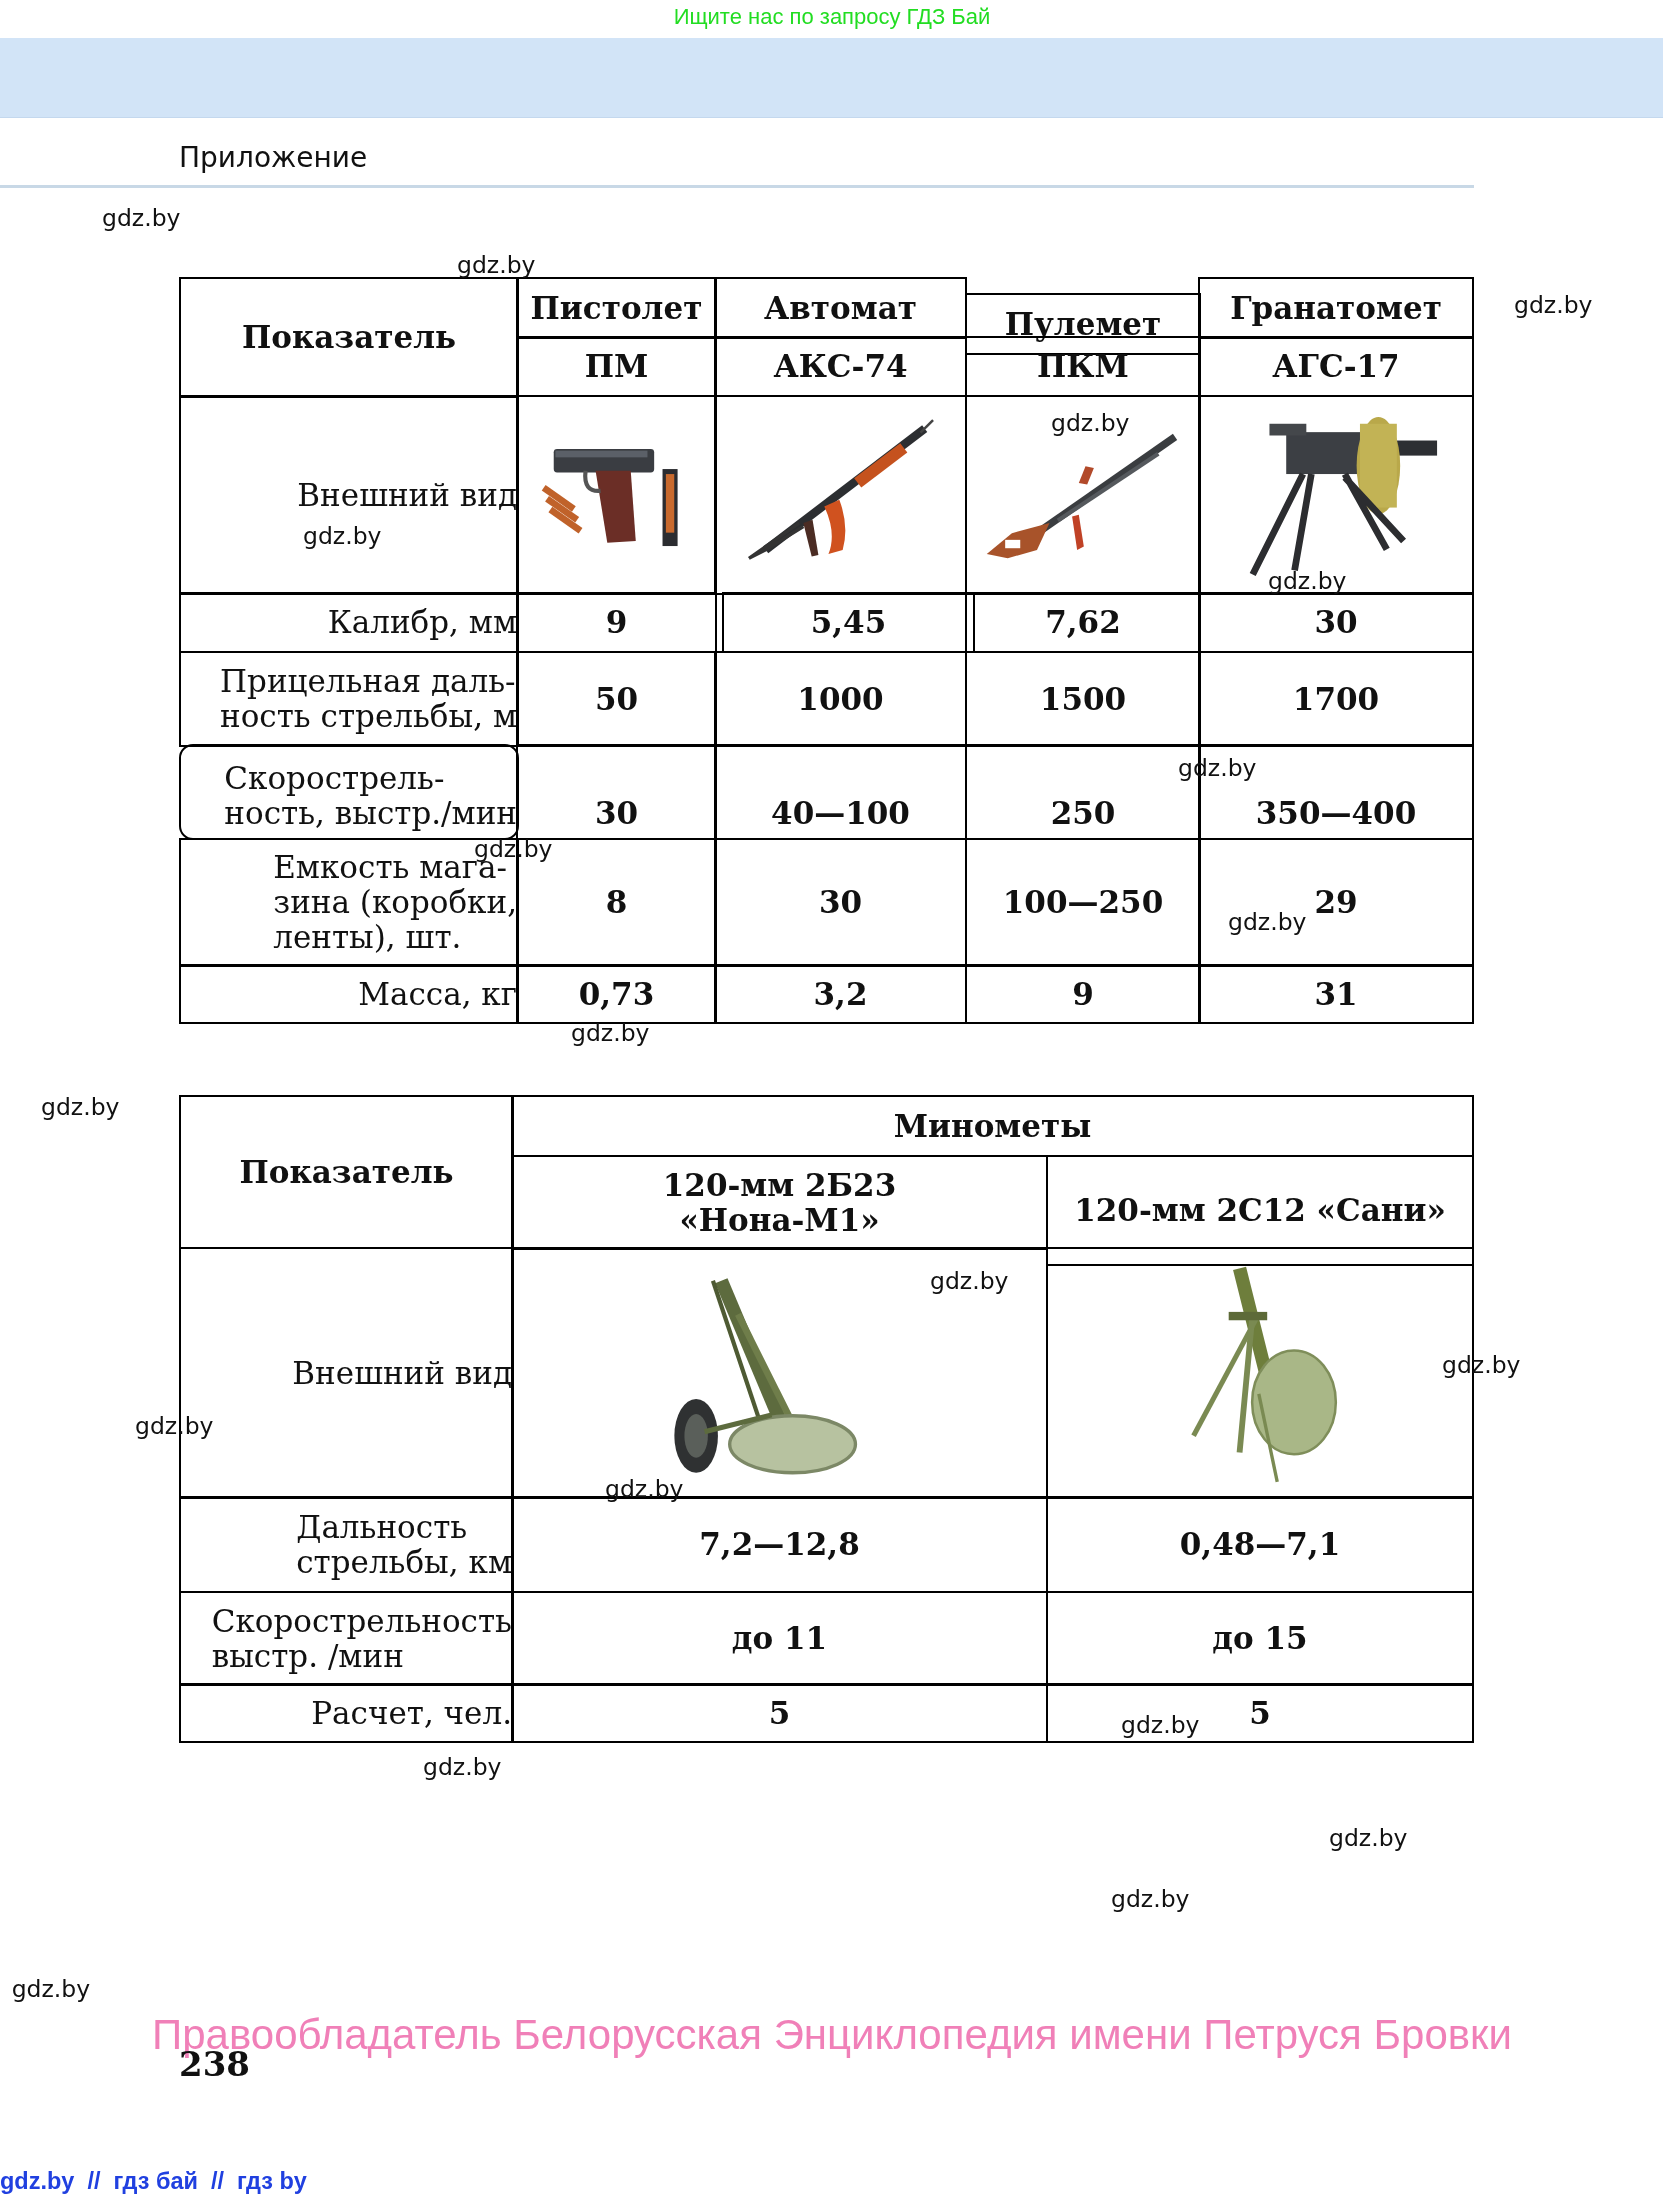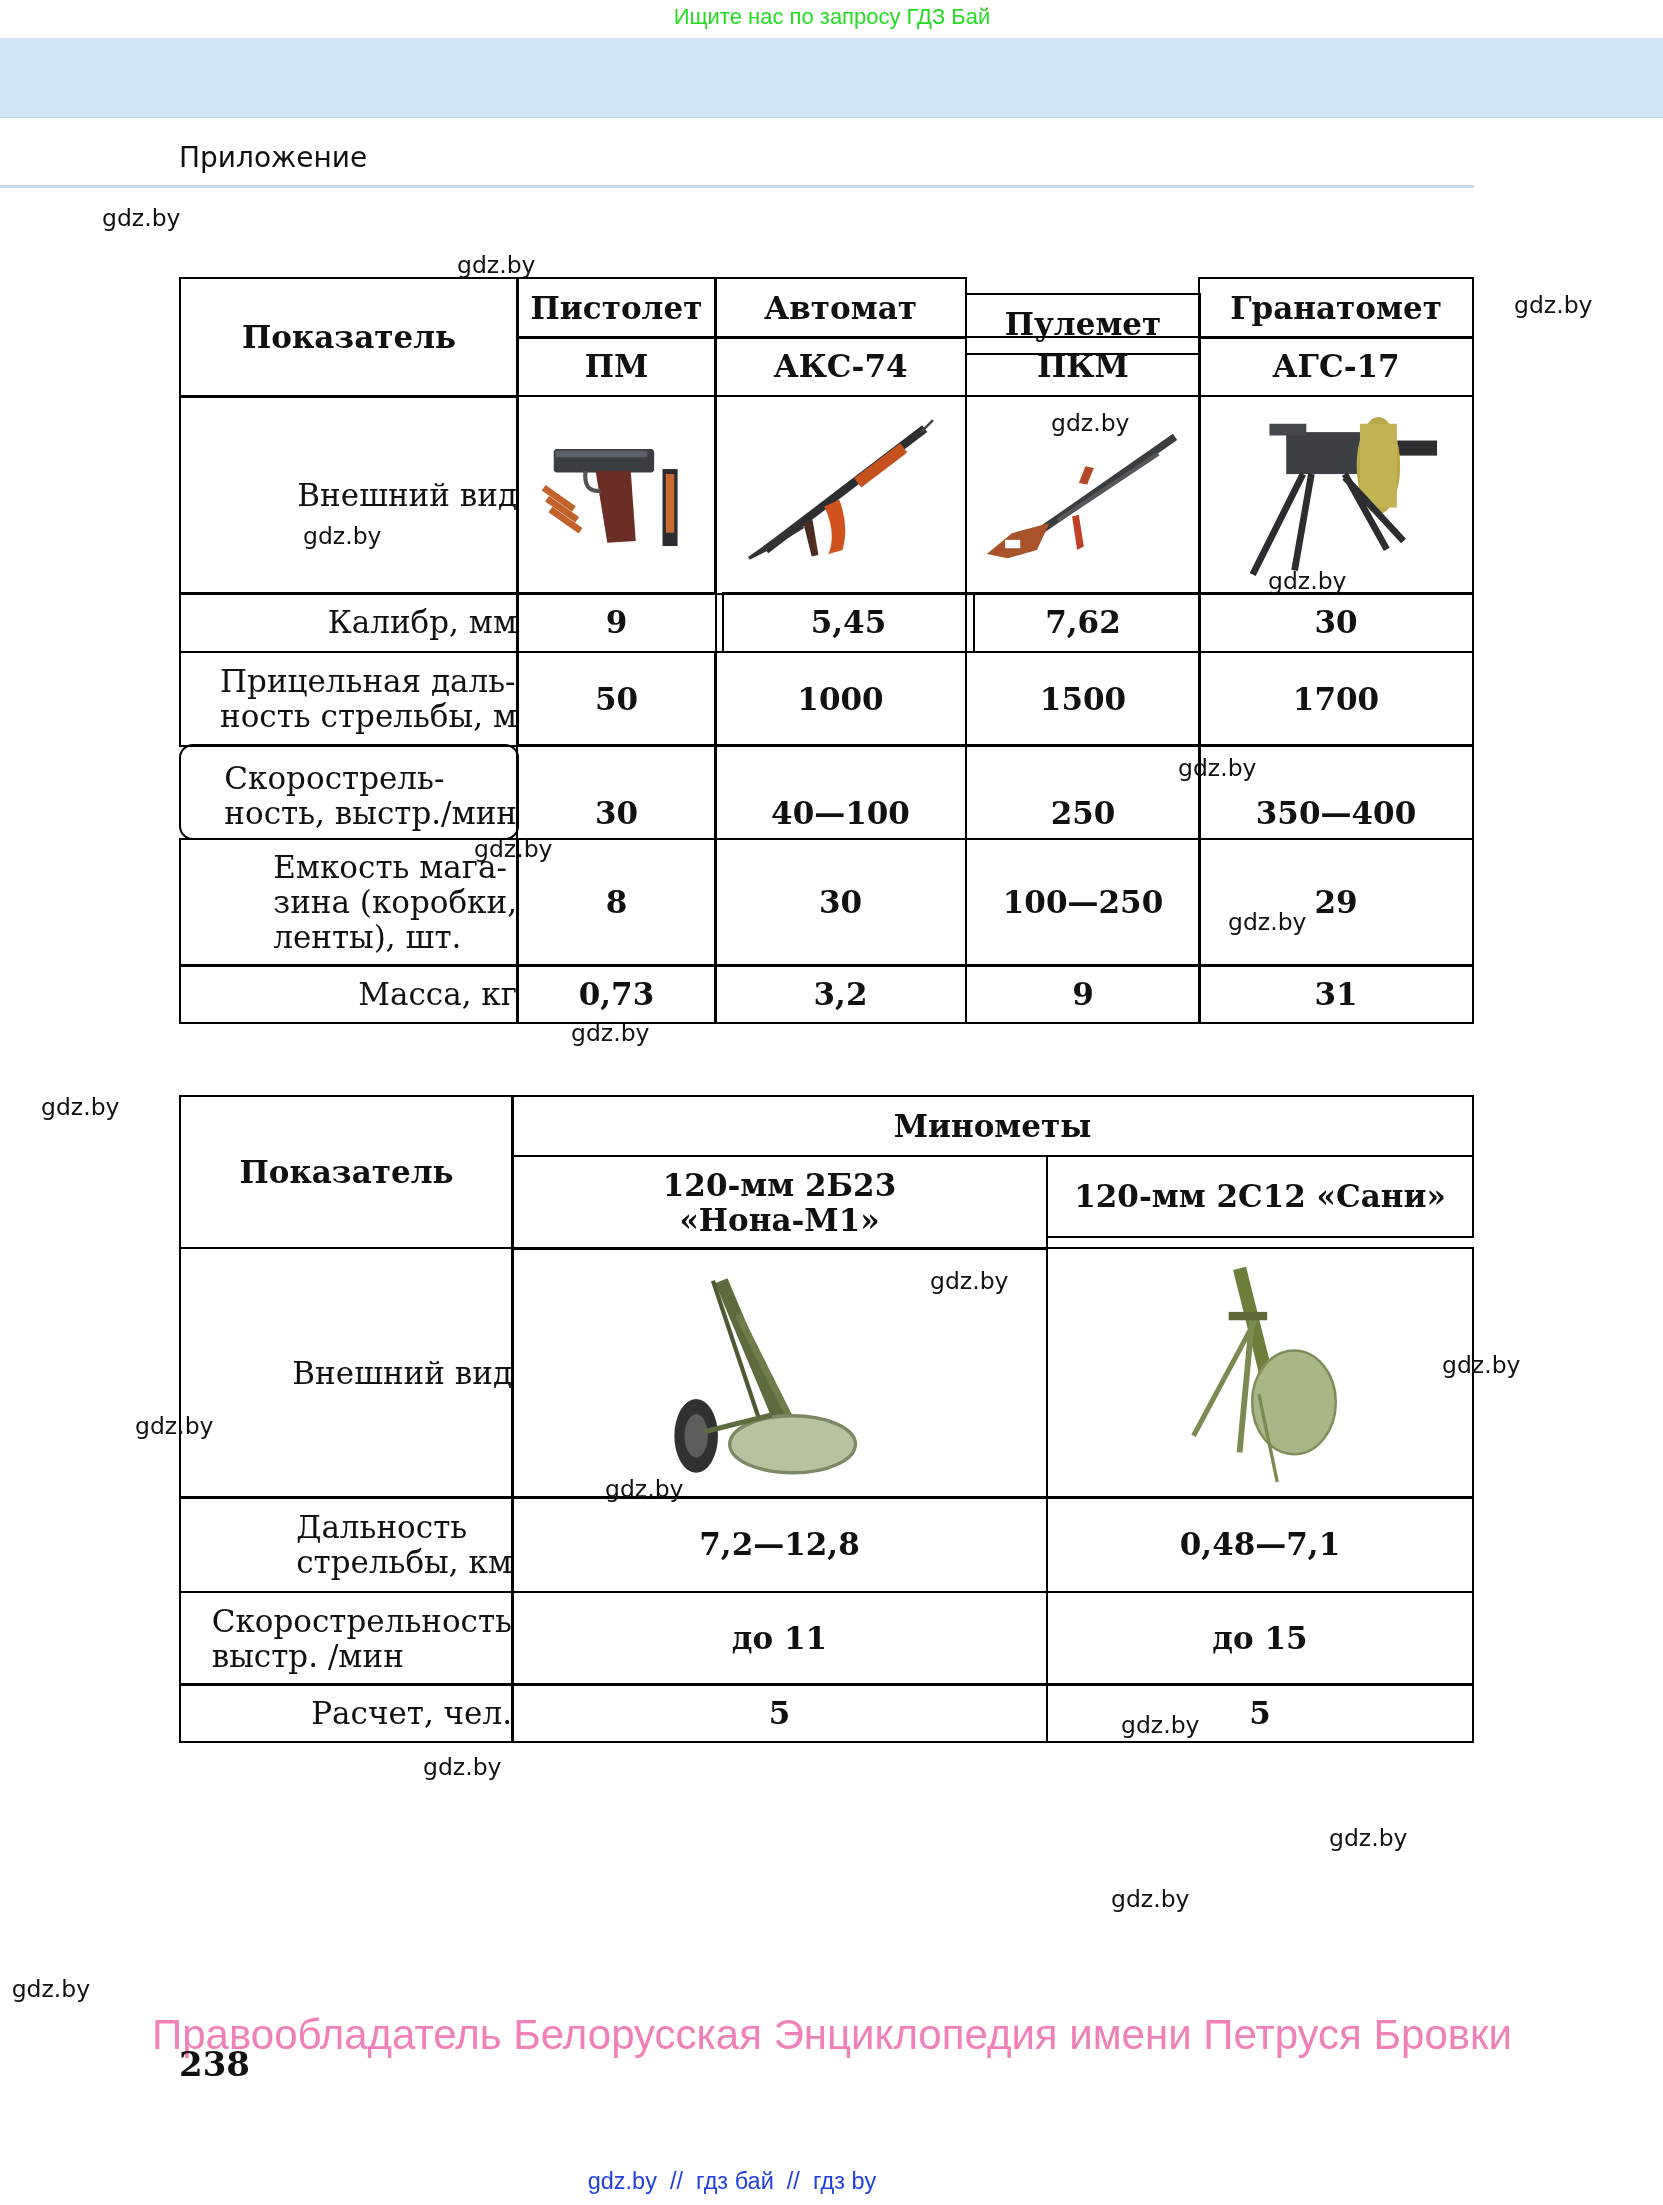--- a/index.html
+++ b/index.html
@@ -34,22 +34,22 @@
   .cell.hdr { font-weight: bold; }
   .cell.lbl { justify-content: flex-end; text-align: left; padding-left: 19px; font-weight: normal; }
   .cell.val { font-weight: bold; }
   .cell.bottom { align-items: flex-end; padding-bottom: 6.7px; }
   .footer-owner {
     left: 0; width: 1664px; top: 2011px; text-align: center;
     font-family: "Liberation Sans", sans-serif; font-size: 42px; color: #f080b8; line-height: 47px;
   }
   .page-num { left: 179px; top: 2044px; font-size: 34px; font-weight: bold; color: #111; }
   .footer-links {
-    left: 0; width: 1464px; top: 2168px; text-align: center;
-    font-family: "Liberation Sans", sans-serif; font-size: 23.5px; color: #2040e0;
+    left: 0; width: 1464px; top: 2168px; text-align: left;
+    font-family: "Liberation Sans", sans-serif; font-size: 23.5px; color: #2040e0; font-weight: bold;
   }
 </style>
 </head>
 <body>
 
 <div class="abs top-banner">Ищите нас по запросу ГДЗ Бай</div>
 <div class="abs blue-band"></div>
 <div class="abs section-title">Приложение</div>
 <div class="abs rule"></div>
 
@@ -170,21 +170,21 @@
   <div class="cell val" style="left:714px;top:964px;width:253px;height:60px;">3,2</div>
   <div class="cell val" style="left:965px;top:964px;width:236px;height:60px;">9</div>
   <div class="cell val" style="left:1198px;top:964px;width:276px;height:60px;">31</div>
 </div>
 
 <div class="grid">
   <div class="cell hdr" style="left:179px;top:1095px;width:335px;height:154px;">Показатель</div>
   <div class="cell hdr" style="left:511px;top:1095px;width:963px;height:62px;">Минометы</div>
   <div class="cell hdr" style="left:511px;top:1155px;width:537px;height:95px;white-space:pre-line;">120-мм 2Б23
 «Нона-М1»</div>
-  <div class="cell hdr" style="left:1046px;top:1155px;width:428px;height:83px;">120-мм 2С12 «Сани»</div>
+  <div class="cell hdr" style="left:1046px;top:1155px;width:428px;height:111px;">120-мм 2С12 «Сани»</div>
 
   <div class="cell lbl" style="left:179px;top:1247px;width:335px;height:252px;">Внешний вид</div>
   <div class="cell" style="left:511px;top:1247px;width:537px;height:252px;">
     <svg width="252" height="218" viewBox="0 0 300 260">
       <line x1="80" y1="20" x2="160" y2="210" stroke="#5d6b3e" stroke-width="16"></line>
       <line x1="100" y1="60" x2="175" y2="210" stroke="#6f7d4a" stroke-width="8"></line>
       <line x1="70" y1="20" x2="130" y2="200" stroke="#4e5a33" stroke-width="5"></line>
       <ellipse cx="165" cy="215" rx="75" ry="34" fill="#b7c2a0" stroke="#7c8866" stroke-width="4"></ellipse>
       <ellipse cx="50" cy="205" rx="26" ry="44" fill="#2f3132"></ellipse>
       <ellipse cx="50" cy="205" rx="14" ry="26" fill="#5a5f5a"></ellipse>

